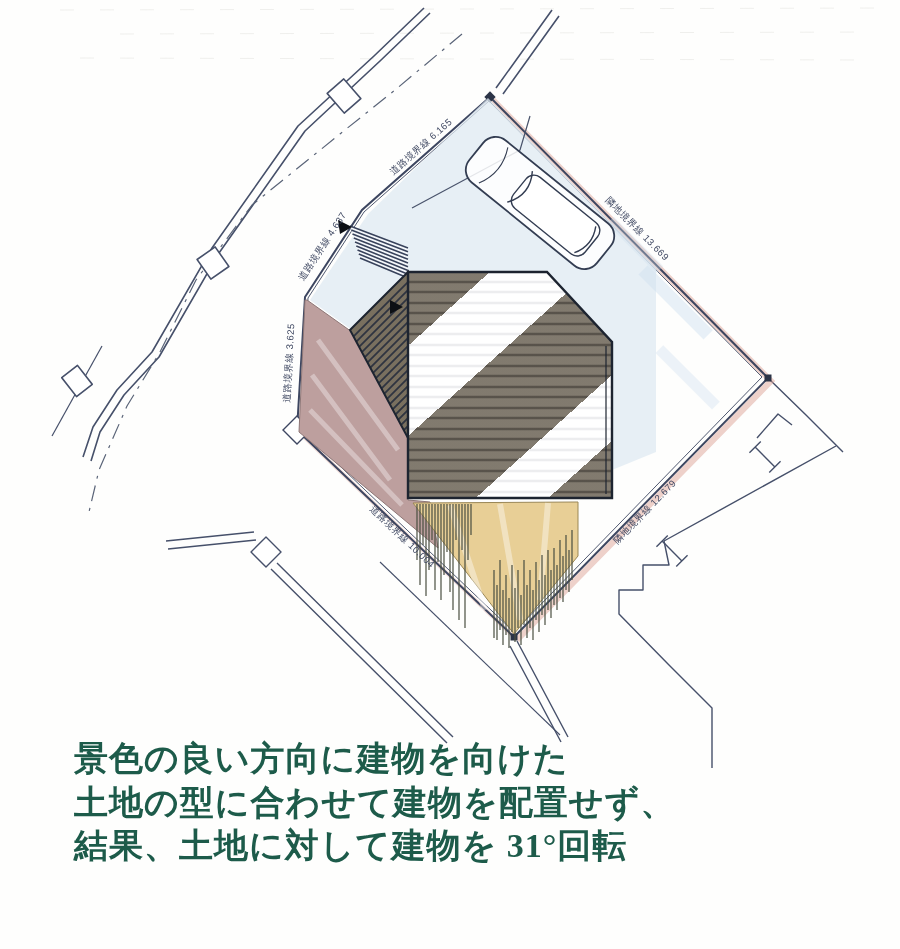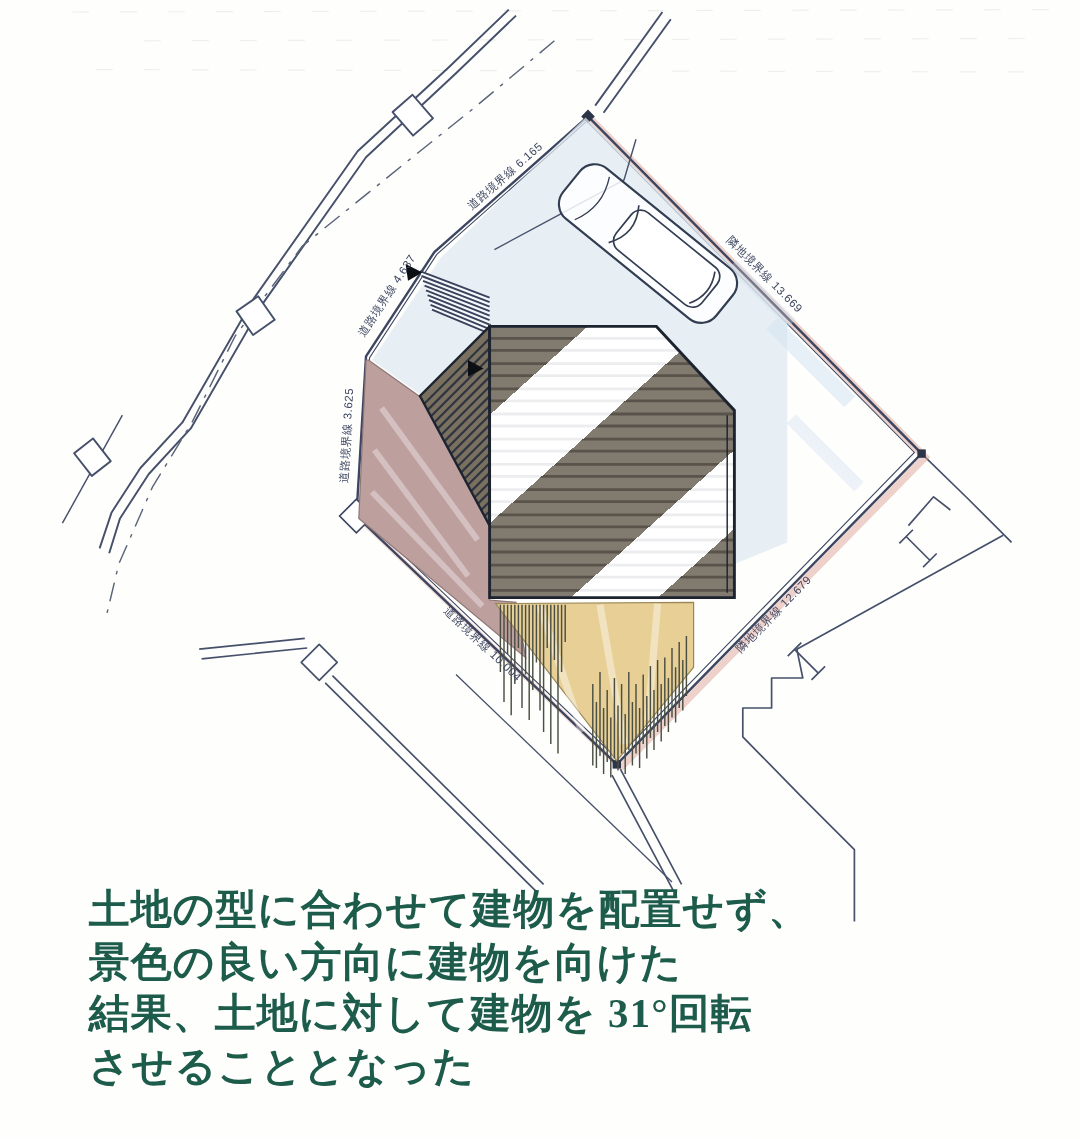--- a/index.html
+++ b/index.html
@@ -165,19 +165,18 @@
     <text class="blabel" transform="translate(423,149) rotate(-41.4)">道路境界線 6.165</text>
     <text class="blabel" transform="translate(325,248) rotate(-56.8)">道路境界線 4.637</text>
     <text class="blabel" transform="translate(292,363) rotate(-86.6)">道路境界線 3.625</text>
     <text class="blabel" transform="translate(400,539) rotate(43.6)">道路境界線 10.004</text>
     <text class="blabel" transform="translate(635,231) rotate(45.3)">隣地境界線 13.669</text>
     <text class="blabel" transform="translate(647,514) rotate(-45.5)">隣地境界線 12.679</text>
   </g>
 </svg>
 
 <div class="caption" style="color: rgb(29, 91, 74);">
+  <div>景色の良い方向に建物を向けた</div>
   <div>土地の型に合わせて建物を配置せず、</div>
-  <div>景色の良い方向に建物を向けた</div>
   <div>結果、土地に対して建物を 31°回転</div>
-  <div>させることとなった</div>
 </div>
 
 </div>
 
 </body></html>

